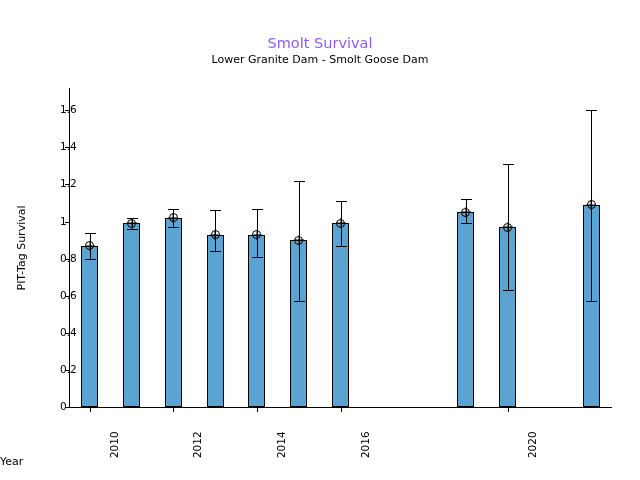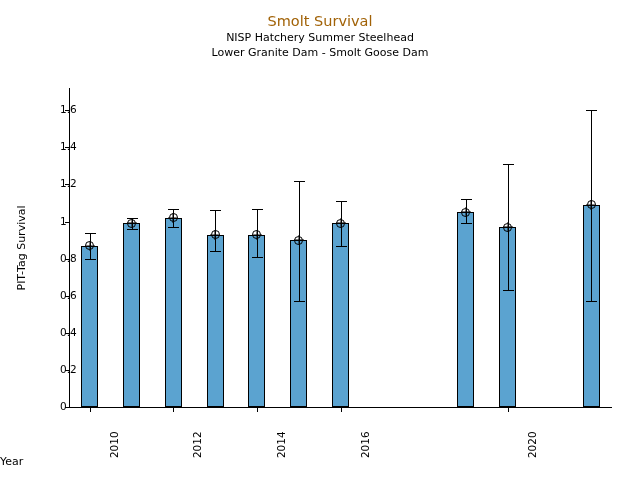--- a/index.html
+++ b/index.html
@@ -27,21 +27,22 @@
   .title-block {
     position: absolute;
     left: 0;
     top: 12px;
     width: 640px;
     text-align: center;
   }
   .title-main {
     font-size: 14.5px;
     line-height: 18px;
-    color: #a16207;
+    color: #8b5cf6;
+    margin-top: 22px;
   }
   .title-sub {
     font-size: 11px;
     line-height: 15px;
     color: #000;
   }
 
   
   
   #plot {
@@ -165,21 +166,20 @@
     transform: translateY(-50%);
   }
 </style>
 </head>
 <body>
 
 <div id="figure">
 
   <div class="title-block">
     <div class="title-main">Smolt Survival</div>
-    <div class="title-sub">NISP Hatchery Summer Steelhead</div>
     <div class="title-sub">Lower Granite Dam - Smolt Goose Dam</div>
   </div>
 
   <div class="ylabel-wrap">
     <span class="ylabel-text">PIT-Tag Survival</span>
   </div>
 
   <div id="plot">
     <div id="spine-left"></div>
     <div id="spine-bottom"></div>

